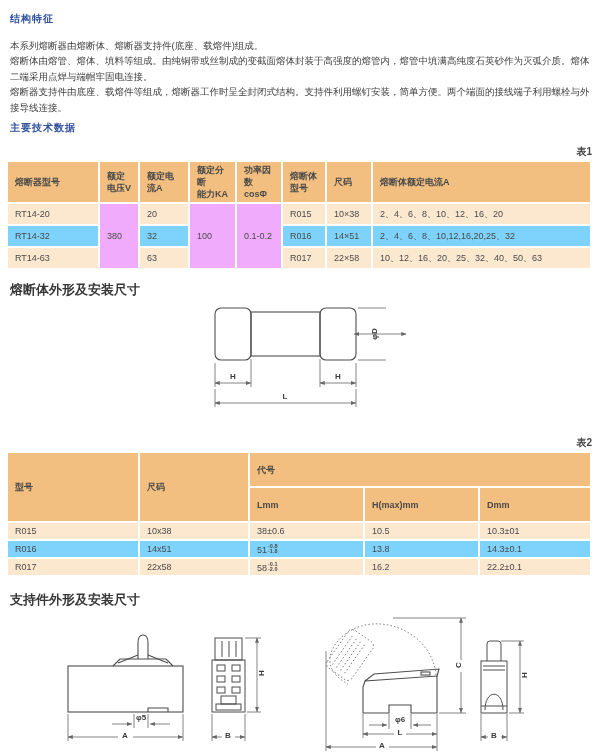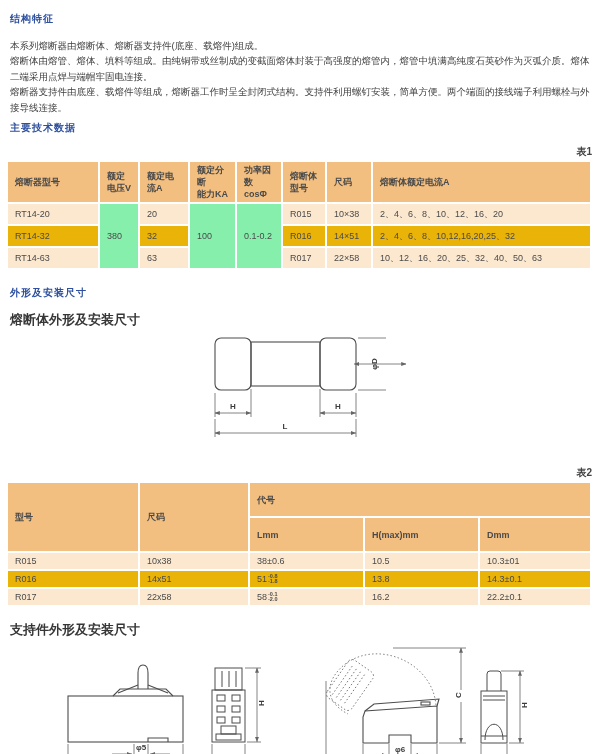--- a/index.html
+++ b/index.html
@@ -16,25 +16,25 @@
   .body-text{margin:12px 0 0 2px;}
   .body-text p{margin:0;font-size:9.5px;line-height:1.62;color:#404040;}
   .sub-title{font-size:13px;color:#373737;font-weight:700;margin:11px 0 0 2px;}
   .tbl-label{font-size:10px;color:#444;font-weight:600;text-align:right;margin-top:10px;}
   table{border-collapse:separate;border-spacing:0;width:584px;table-layout:fixed;margin-top:3px;}
   th,td{box-sizing:border-box;border-right:2px solid #fff;border-bottom:2px solid #fff;
         font-size:9px;color:#4a4a4a;text-align:left;padding:2px 7px;}
   th{background:#f3bf81;font-weight:bold;white-space:pre-line;vertical-align:middle;height:42px;line-height:1.35;}
   td{height:22px;vertical-align:middle;}
   .row-light td{background:#fbe8cf;}
-  .row-dark td{background:#eab308;}
-  td.merged{background:#86efac;}
+  .row-dark td{background:#7dd3fc;}
+  td.merged{background:#f0abfc;}
   #table2 th{height:35px;}
   #table2 td{height:18px;}
-  .tol{display:inline-flex;align-items:flex-start;}
+  .tol{display:inline-flex;align-items:flex-end;}
   .tol .stack{display:inline-flex;flex-direction:column;font-size:5.5px;line-height:1.05;margin-left:1px;font-weight:600;}
   .drawing-wrap{margin-top:4px;}
   svg text{font-family:"Liberation Sans","DejaVu Sans",sans-serif;font-size:8px;font-weight:bold;fill:#3c3c3c;}
 </style>
 </head>
 <body>
 
 <div class="page">
 
   <div class="sec-title">结构特征</div>
@@ -95,21 +95,20 @@
       <tr class="row-light">
         <td>RT14-63</td>
         <td>63</td>
         <td>R017</td>
         <td>22×58</td>
         <td>10、12、16、20、25、32、40、50、63</td>
       </tr>
     </tbody>
   </table>
 
-  <div class="sec-title" style="margin-top:16px;">外形及安装尺寸</div>
   <div class="sub-title">熔断体外形及安装尺寸</div>
 
   <div class="drawing-wrap">
     <svg width="584" height="112" viewBox="0 0 584 112">
       <defs>
         <marker id="aE1" orient="auto" markerWidth="8" markerHeight="8" refX="6.5" refY="2.5">
             <path d="M0,0 L6.5,2.5 L0,5 Z" fill="#666"></path>
           </marker>
         <marker id="aS1" orient="auto" markerWidth="8" markerHeight="8" refX="0.5" refY="2.5">
             <path d="M6.5,0 L0,2.5 L6.5,5 Z" fill="#666"></path>

